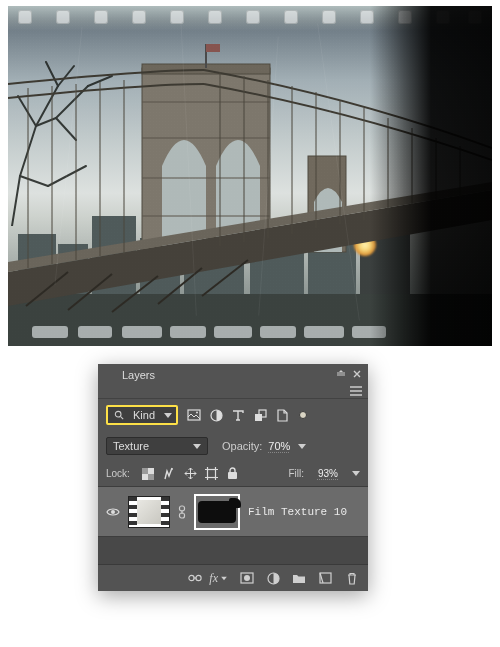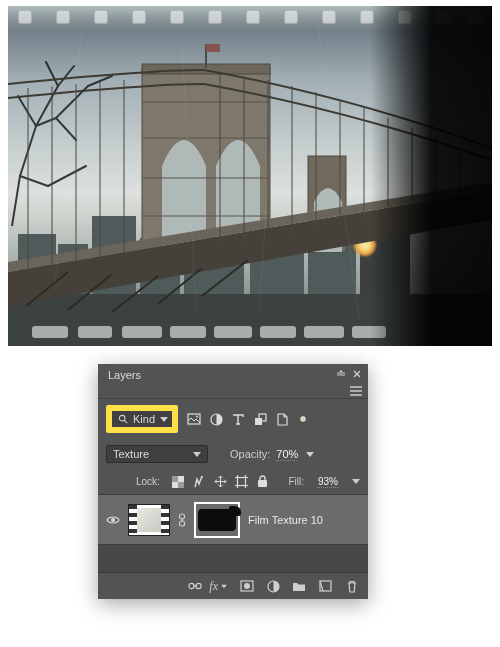--- a/index.html
+++ b/index.html
@@ -38,47 +38,47 @@
 .photo .sprockets .hole { position:absolute; top:4px; width:14px; height:14px; border-radius:3px; background: rgba(255,255,255,.55); box-shadow: inset 0 0 0 1px rgba(90,100,100,.3); }
 .photo .tree { position:absolute; left:0; top:50px; width:110px; height:170px; opacity:.85; }
 .photo .scratches{ position:absolute; inset:0; pointer-events:none; }
 .photo .scr{position:absolute;background:rgba(255,255,255,.06);width:1px}
 .photo .grainy{ position:absolute; inset:0; background: radial-gradient(rgba(255,255,255,.06) 1px, transparent 1px); background-size:3px 3px; opacity:.22; mix-blend-mode:overlay; }
 
 
 .panel { position:absolute; left:98px; top:364px; width:270px; background:#535353; color:#ddd; font-size:11px; box-shadow: 0 5px 20px rgba(0,0,0,.35); }
 .panel .tabbar { display:flex; align-items:center; height:20px; background:#535353; }
 .panel .tabbar-left { flex:1; display:flex; align-items:flex-end; height:100%; }
-.panel .tab { padding:3px 10px 2px; background:#535353; border-bottom:1px solid transparent; }
+.panel .tab { padding:3px 24px 2px; background:#535353; border-bottom:1px solid transparent; }
 .panel .tabbar-icons { display:flex; gap:6px; padding-right:6px; align-items:center; }
 .panel .tabbar-icons .ico { width:10px; height:10px; display:flex; align-items:center; justify-content:center; color:#ccc; cursor:pointer; }
 .panel svg{display:block}
 
 .panel .row { display:flex; align-items:center; padding:6px 8px; gap:6px; }
 .panel .row.filter { border-top:1px solid #424242; }
-.panel .kind { display:flex; align-items:center; gap:4px; background:#3f3f3f; border:6px solid #fde047; border-radius:2px; padding:2px 4px 2px 6px; width:72px; justify-content:space-between; }
+.panel .kind { display:flex; align-items:center; gap:4px; background:#3f3f3f; border:2px solid #fde047; border-radius:2px; padding:2px 4px 2px 6px; width:72px; justify-content:space-between; }
 .panel .kind .search{width:10px;height:10px;}
 .panel .filter-icons{display:flex; gap:8px; margin-left:3px; align-items:center}
 .panel .filter-icons .fi{width:14px;height:14px;color:#d8d8d8;display:flex;align-items:center;justify-content:center}
 .panel .dot{width:8px;height:8px;border-radius:50%;background:#d9d4c3;border:1px solid #3a3a3a;align-self:center;margin-left:2px}
 
 .panel .row.blend { }
 .panel .select { display:flex; align-items:center; justify-content:space-between; background:#3f3f3f; border:1px solid #2c2c2c; padding:2px 6px; border-radius:2px; width:102px; }
 .panel .lbl { color:#ccc; }
 .panel .valwrap{ display:flex; align-items:center; gap:2px; }
 .panel .val { color:#eee; text-decoration: underline dotted rgba(255,255,255,.3); text-underline-offset:2px; }
 
-.panel .row.lock { font-size:10px; gap:8px;margin-left:30px; }
+.panel .row.lock { font-size:10px; gap:8px; }
 .panel .lockicons{display:flex;align-items:center;gap:8px;margin-left:4px}
 .panel .lockicons .li{width:13px;height:13px;color:#ddd;display:flex;align-items:center;justify-content:center}
 .panel .fillgrp{margin-left:auto;display:flex;align-items:center;gap:14px}
 
 .panel .layers{ background:#484848; }
 .panel .layer{ display:flex; align-items:center; height:50px; padding:0 8px; gap:8px; border-top:1px solid #3d3d3d;}
-.panel .layer.selected{ background:#6b6b6b; }
+.panel .layer.selected{ background:#6b6b6b;font-family:Liberation Mono, monospace; }
 .panel .eye{ width:14px; height:10px; color:#ddd; flex:0 0 14px; cursor:pointer }
 .panel .thumb{ width:42px; height:32px; background:#fff; border:1px solid #222; position:relative; }
 .panel .thumb.film::before{content:"";position:absolute;left:0;top:0;width:8px;height:100%;background:repeating-linear-gradient(#333 0 4px,#fff 4px 8px)}
 .panel .thumb.film::after{content:"";position:absolute;right:0;top:0;width:8px;height:100%;background:repeating-linear-gradient(#333 0 4px,#fff 4px 8px)}
 .panel .thumb.film .inner{position:absolute;left:8px;right:8px;top:3px;bottom:3px;background:linear-gradient(135deg,#e9e8e3,#c8c7c0)}
 .panel .mask{ width:46px; height:36px; background:#6b6b6b; border:2px solid #fff; position:relative; display:flex; align-items:center; justify-content:center }
 .panel .mask .mshape{ width:38px; height:22px; background:#0d0d0d; border-radius:4px; position:relative}
 .panel .mask .mshape::after{content:"";position:absolute; right:-5px; top:-3px; width:12px;height:10px;background:#0d0d0d;border-radius:2px 6px 2px 2px}
 .panel .link{ width:8px; height:14px; color:#ccc }
 .panel .layer-name{ color:#eaeaea }
@@ -285,21 +285,21 @@
         </div>
       <div class="dot"></div>
     </div>
   </div>
 
   <div class="row blend">
     <div class="select">
       <span>Texture</span>
       <span class="chevron-down"></span>
     </div>
-    <span class="lbl" style="margin-left:16px">Opacity:</span>
+    <span class="lbl" style="margin-left:8px">Opacity:</span>
     <div class="valwrap">
       <span class="val">70%</span>
       <span class="chevron-down" style="margin-left:6px"></span>
     </div>
   </div>
 
   <div class="row lock">
     <span class="lbl">Lock:</span>
     <div class="lockicons">
       <div class="li">

